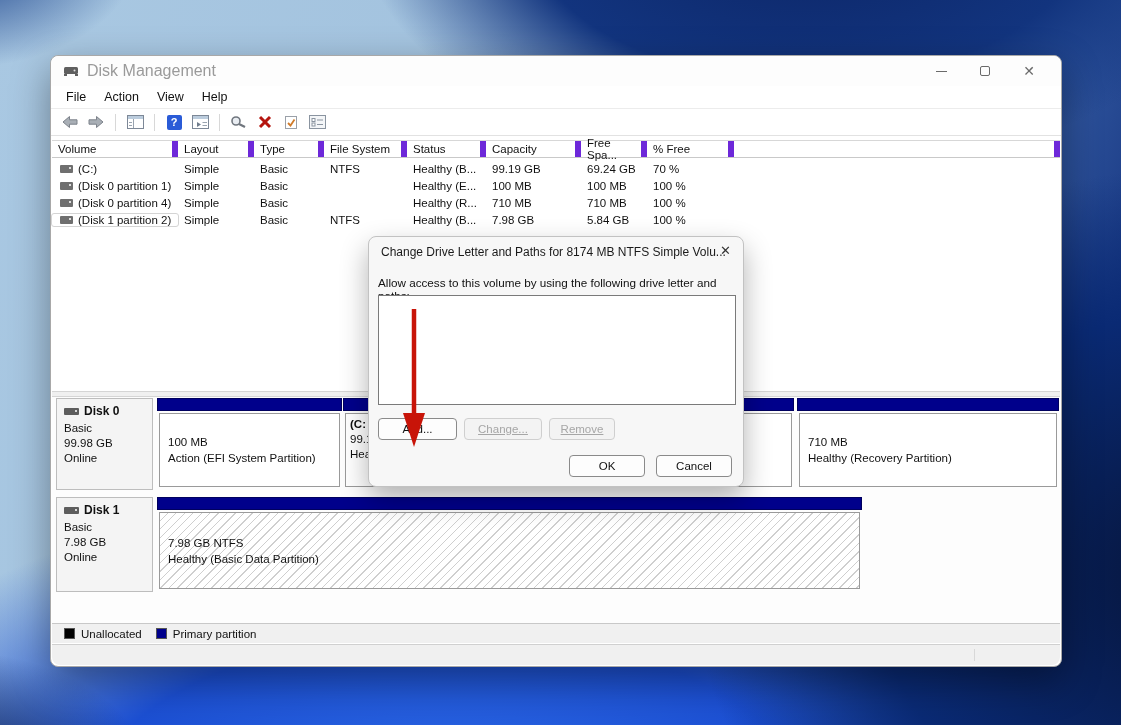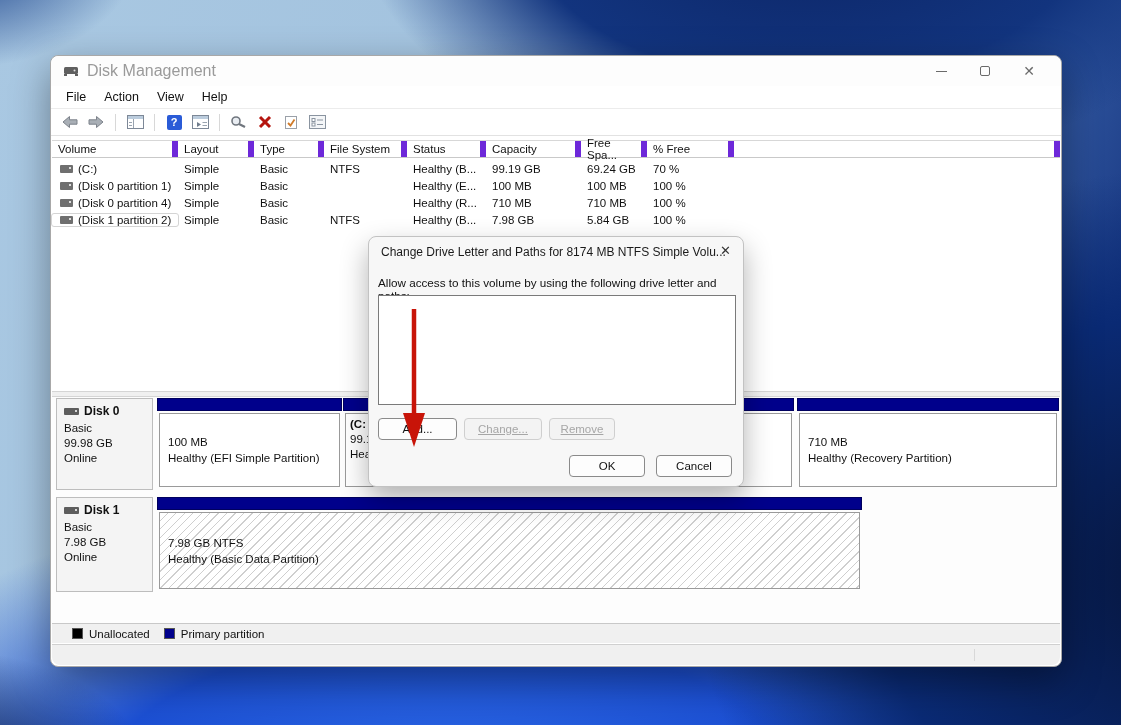--- a/index.html
+++ b/index.html
@@ -80,21 +80,21 @@
     border:1px solid #9a9a9a; overflow:hidden; font-size:11.5px; color:#111; }
   .pbody-center { display:flex; flex-direction:column; justify-content:center; padding-left:8px; line-height:16px; }
   .pbody-top { padding:3px 0 0 4px; line-height:15px; }
   .pbody-top .l0 { font-weight:bold; }
   .hatch { background:
       repeating-linear-gradient(135deg, rgba(255,255,255,0) 0 5px, #cfcfcf 5px 6px), #fff; }
 
   
   .legend { position:absolute; left:1px; right:1px; top:567px; height:20px;
     background:#f0f0f0; border-top:1px solid #c8c8c8; display:flex; align-items:center;
-    padding-left:20px; gap:14px; font-size:11.5px; color:#111; }
+    padding-left:12px; gap:14px; font-size:11.5px; color:#111; }
   .legend-item { display:flex; align-items:center; gap:6px; }
   .swatch { width:11px; height:11px; border:1px solid #555; }
   .sw-black { background:#000000; }
   .sw-navy  { background:#00008B; }
   .statusbar { position:absolute; left:1px; right:1px; top:588px; bottom:1px;
     background:#f0f0f0; border-top:1px solid #d0d0d0; border-radius:0 0 8px 8px; }
   .status-div { position:absolute; left:922px; top:4px; bottom:4px; width:1px; background:#d8d8d8; }
 
   
   .dialog { position:absolute; left:368px; top:236px; width:376px; height:251px;
@@ -293,21 +293,21 @@
               <span>Disk 0</span>
             </div>
           <div class="dline">Basic</div>
           <div class="dline">99.98 GB</div>
           <div class="dline">Online</div>
         </div>
         <div class="partition" style="left:105px; width:185px;">
           <div class="pbar"></div>
           <div class="pbody pbody-center">
             <div>100 MB</div>
-            <div>Healthy (EFI Simple Partition)</div>
+            <div>Action (EFI System Partition)</div>
           </div>
         </div>
         <div class="partition" style="left:291px; width:451px;">
           <div class="pbar"></div>
           <div class="pbody pbody-top">
             <div class="l0">(C:</div>
             <div>99.1</div>
             <div>Hea</div>
           </div>
         </div>

